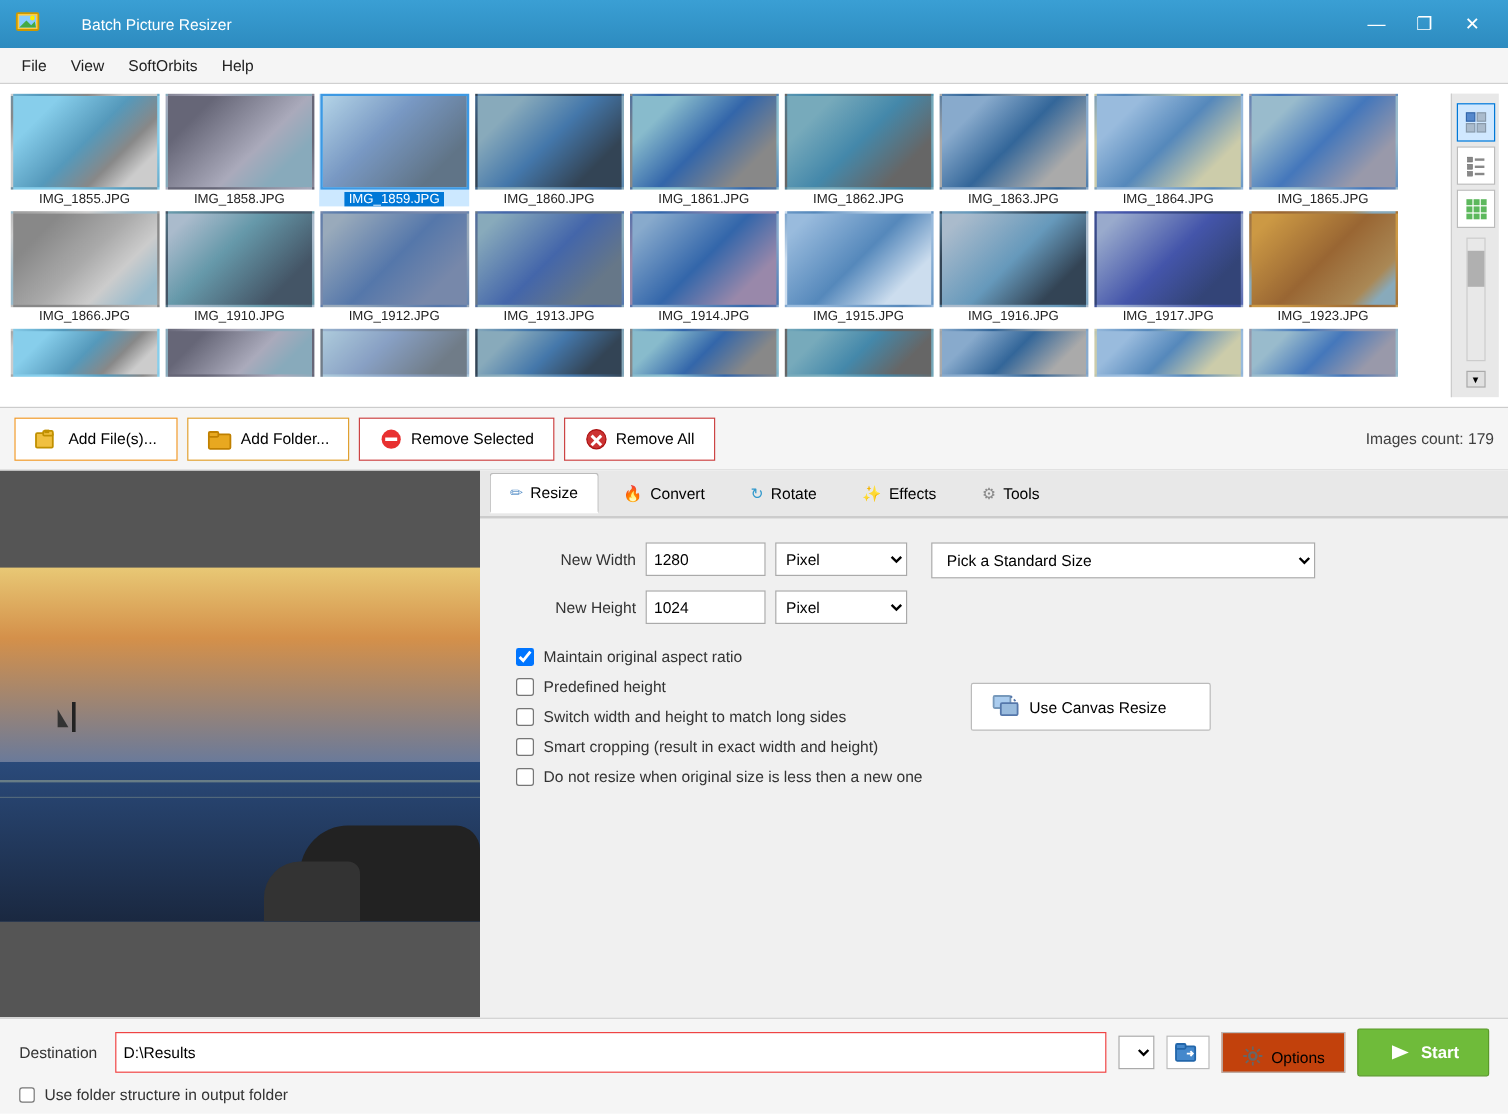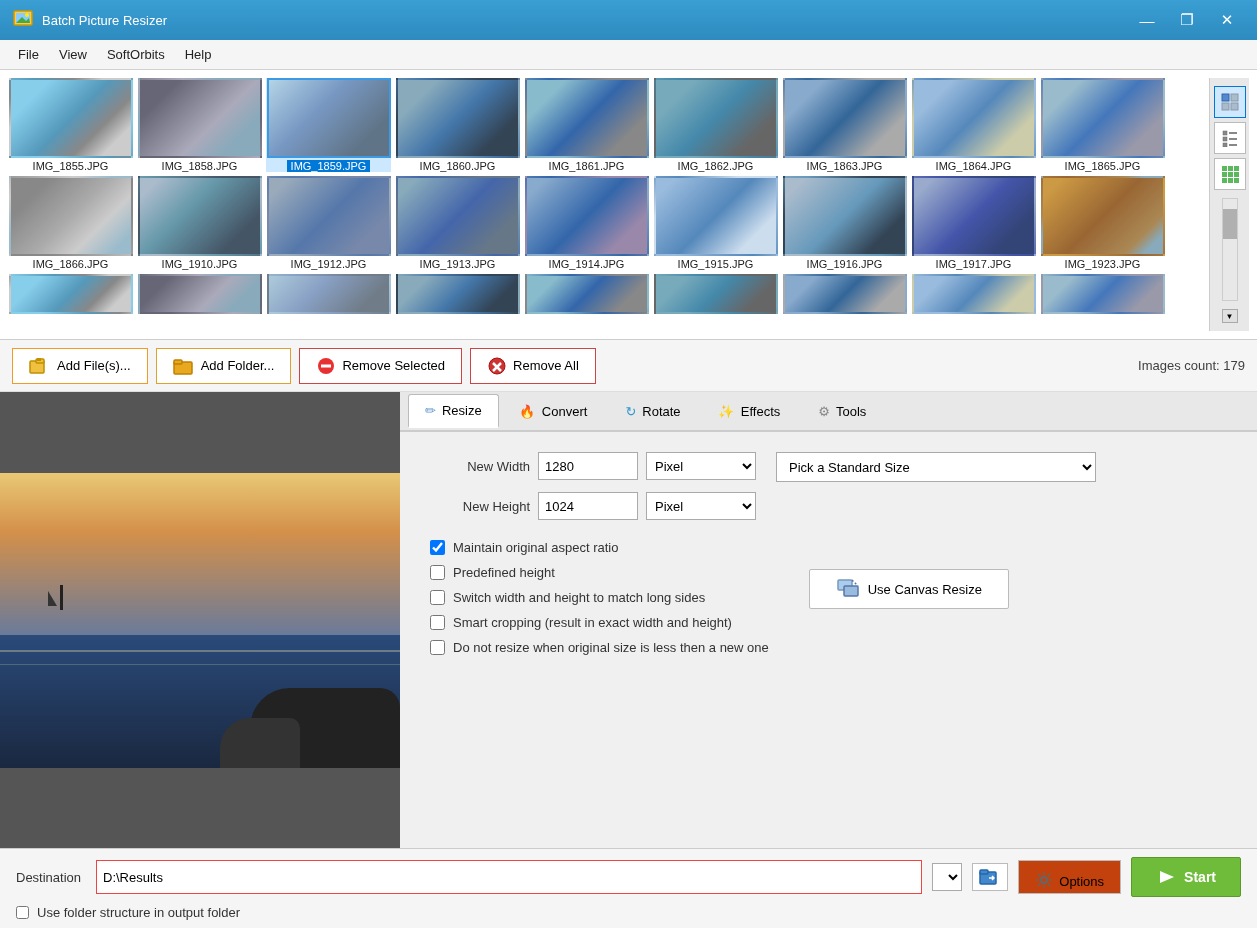--- a/index.html
+++ b/index.html
@@ -8,21 +8,21 @@
     
     .title-bar {
       background: linear-gradient(to bottom, #3a9fd4, #2d8bbf);
       height: 40px;
       display: flex;
       align-items: center;
       padding: 0 12px;
       color: white;
     }
     .title-bar-icon { width: 22px; height: 22px; margin-right: 8px; }
-    .title-bar-title { flex: 1; font-size: 13px; font-weight: 400; }
+    .title-bar-title { flex: 1; font-size: 13px; font-weight: 400; margin-left: 26px; }
     .title-bar-controls { display: flex; gap: 4px; }
     .title-bar-btn {
       width: 36px; height: 28px;
       background: transparent; border: none; color: white;
       cursor: pointer; font-size: 15px; display: flex; align-items: center; justify-content: center;
     }
 
     
     .menu-bar {
       background: #f5f5f5;
@@ -231,21 +231,20 @@
       align-items: center;
       gap: 8px;
       padding: 6px 16px;
       border: 1px solid #bbb;
       background: white;
       cursor: pointer;
       font-size: 13px;
       height: 40px;
       min-width: 200px;
       border-radius: 2px;
-      justify-content: center;
     }
 
     
     .right-icons {
       width: 40px;
       background: #e8e8e8;
       border-left: 1px solid #ccc;
       display: flex;
       flex-direction: column;
       align-items: center;

